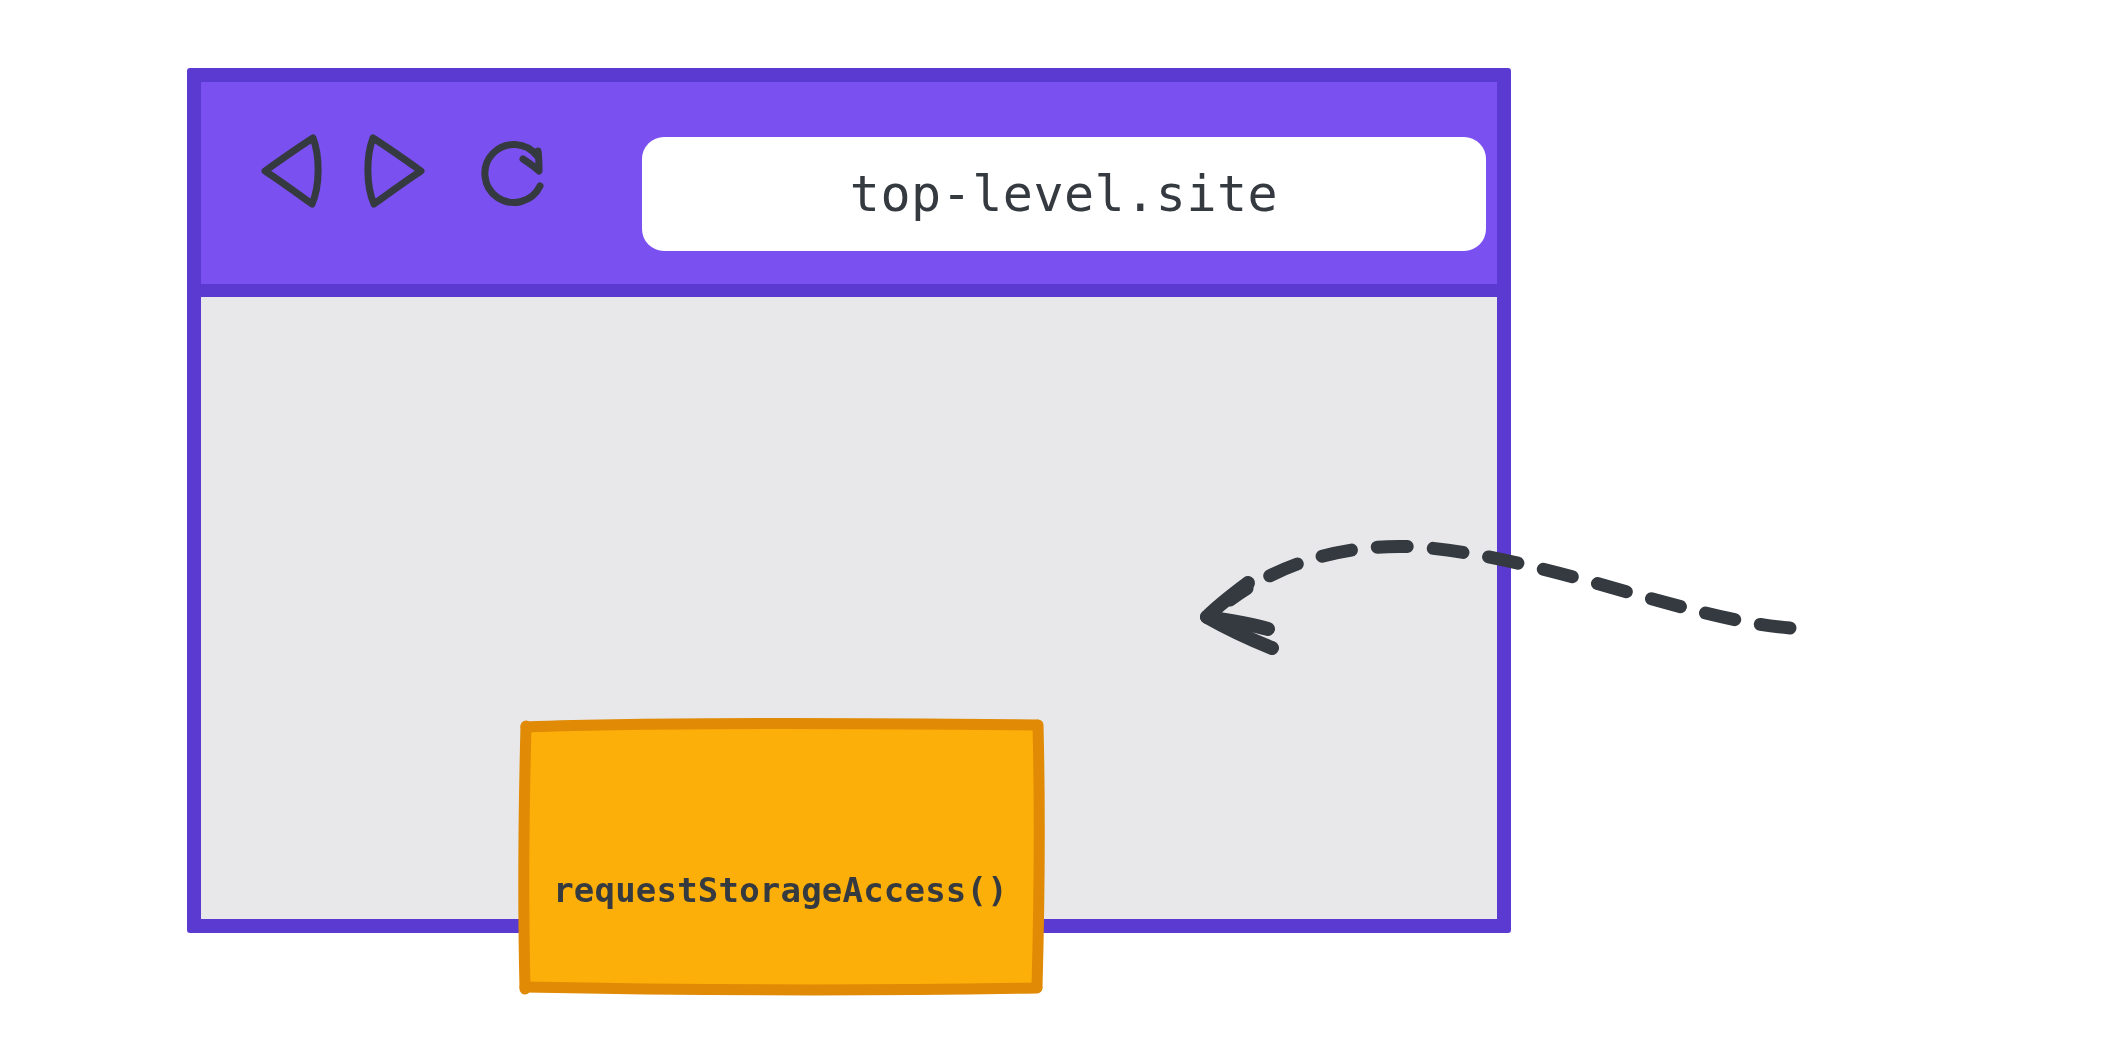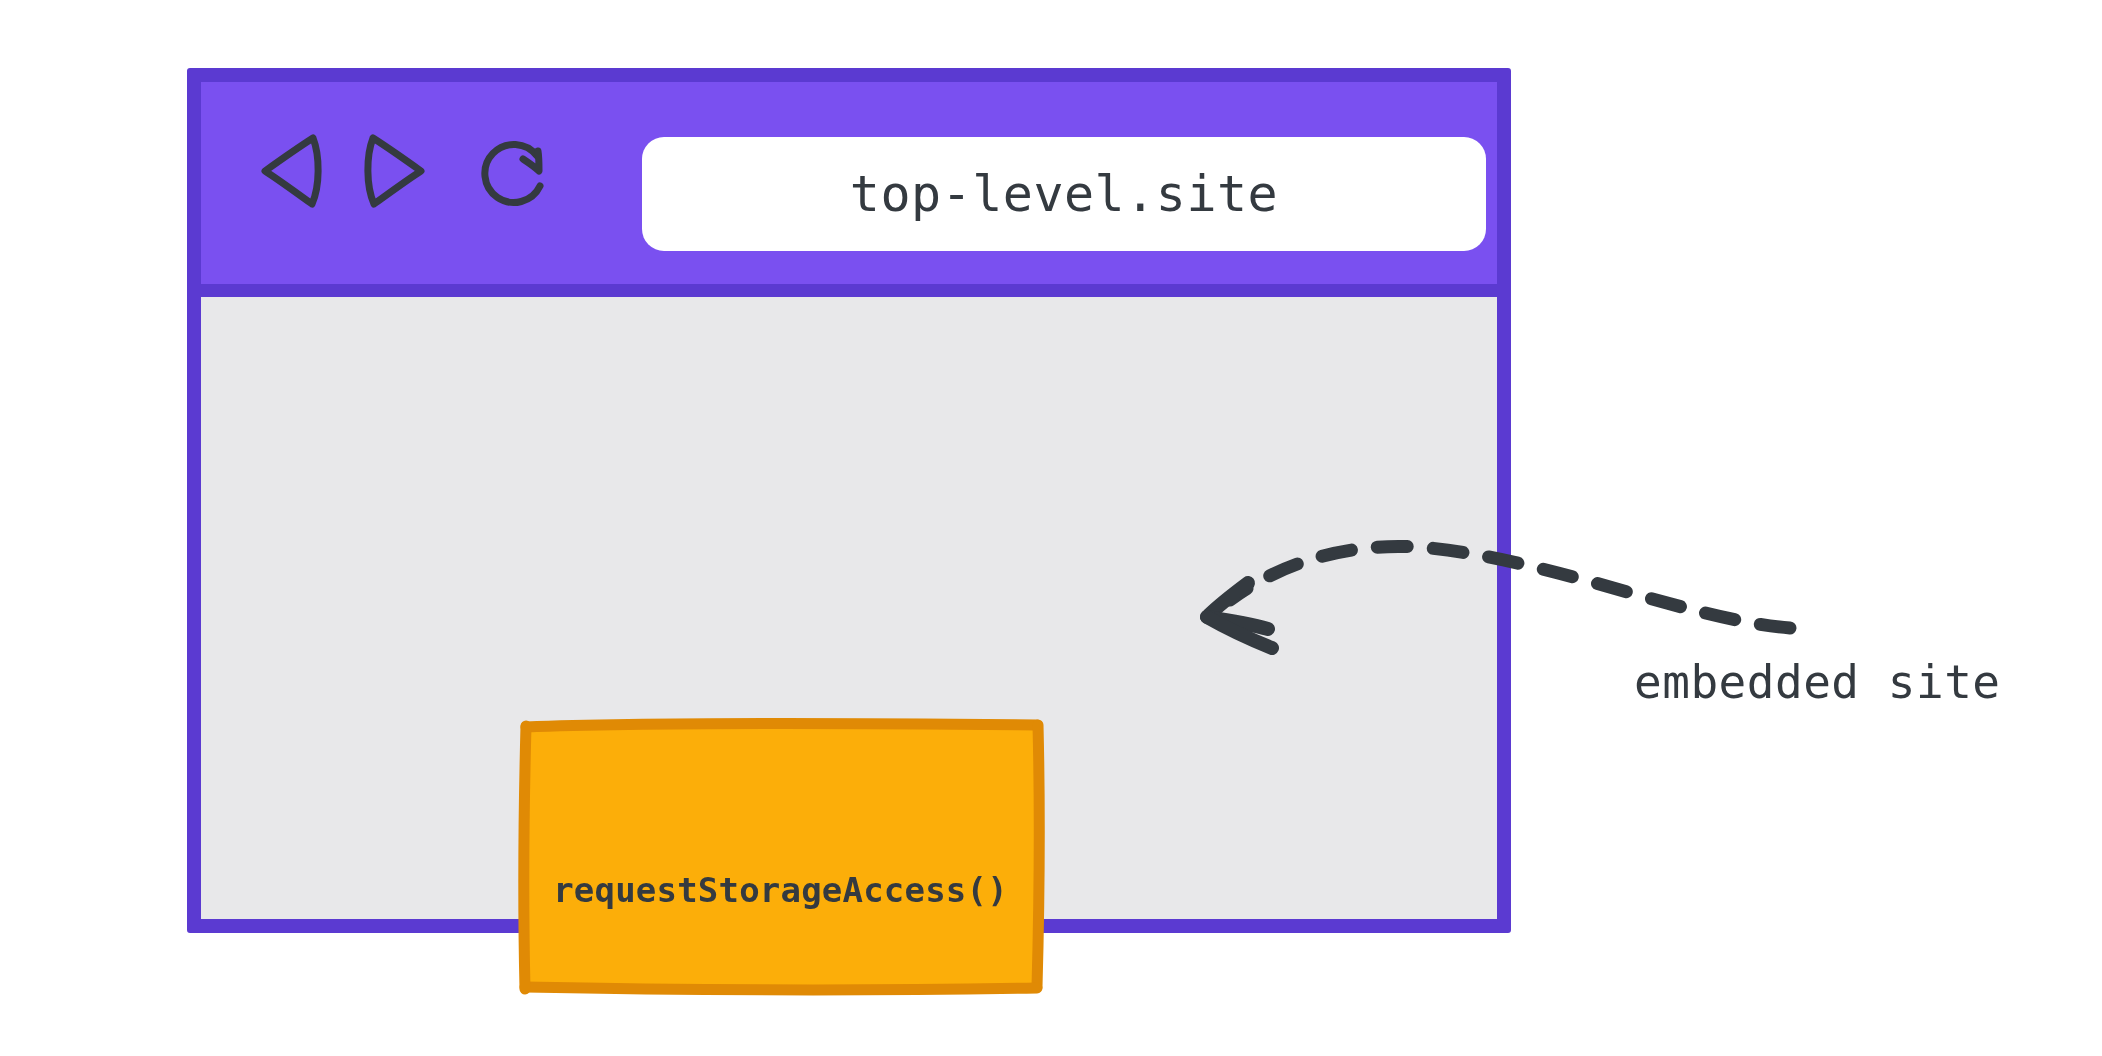--- a/index.html
+++ b/index.html
@@ -205,17 +205,16 @@
 
   <div class="annotation-layer">
 
     <svg width="2102" height="1056" viewBox="0 0 2102 1056" xmlns="http://www.w3.org/2000/svg" style="position:absolute;left:0;top:0;">
       <path d="M1790 628 C 1690 620, 1560 562, 1430 548 C 1350 540, 1280 563, 1230 600" stroke="#343a40" stroke-width="13" stroke-linecap="round" stroke-dasharray="30 26" fill="none"></path>
       <path d="M1248 583 C 1236 592, 1220 604, 1209 615" stroke="#343a40" stroke-width="14" stroke-linecap="round" fill="none"></path>
       <path d="M1207 617 C 1226 620, 1250 624, 1268 629" stroke="#343a40" stroke-width="14" stroke-linecap="round" fill="none"></path>
       <path d="M1207 617 C 1228 629, 1252 640, 1272 648" stroke="#343a40" stroke-width="14" stroke-linecap="round" fill="none"></path>
     </svg>
 
-    <span class="annotation-text">embedded site</span>
 
   </div>
 
 </div>
 
 </body></html>

